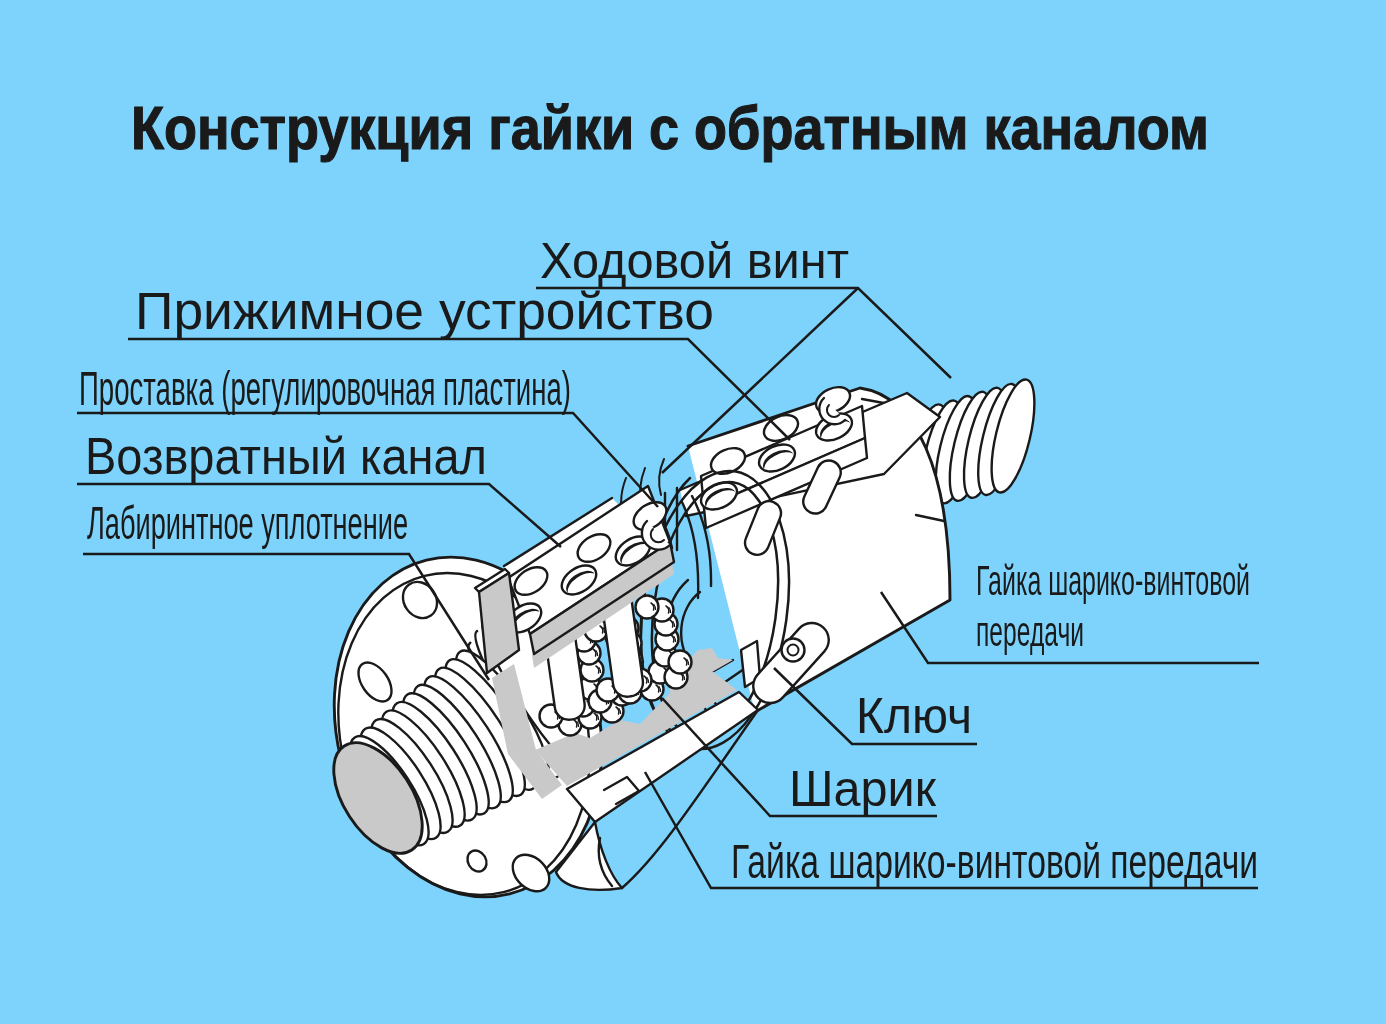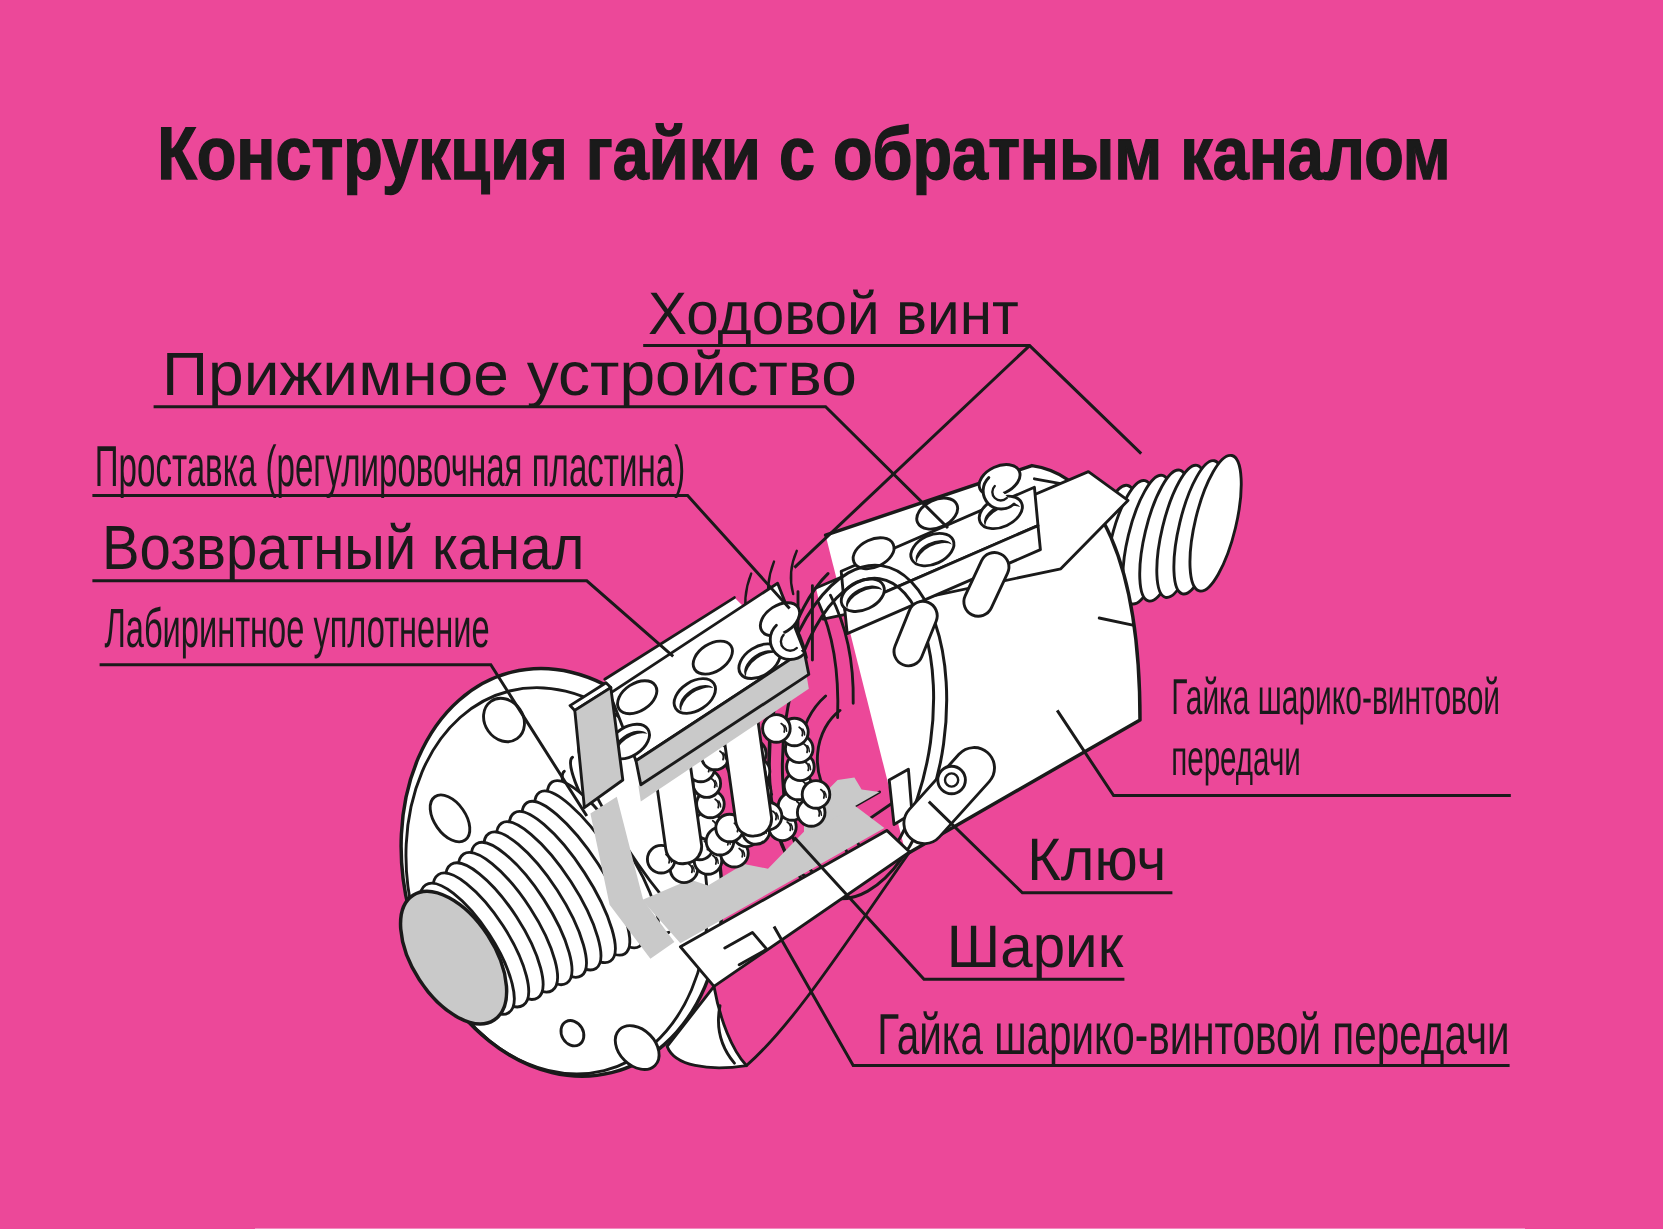--- a/index.html
+++ b/index.html
@@ -1,16 +1,16 @@
 <!DOCTYPE html>
 <html><head>
 <meta charset="utf-8">
 <style>
   html,body{margin:0;padding:0;background:#ffffff;}
-  #page{position:relative;width:1386px;height:1024px;background:#ec4899;overflow:hidden;}
+  #page{position:relative;width:1386px;height:1024px;background:#7dd3fc;overflow:hidden;}
   svg{position:absolute;left:0;top:0;}
   text{font-family:"Liberation Sans",sans-serif;fill:#1a1a1a;}
 </style>
 </head>
 <body>
 <div id="page">
 <svg width="1386" height="1024" viewBox="0 0 1386 1024">
 <defs>
 <g id="ball">
   <circle cx="0" cy="0" r="11.5" fill="#ffffff" stroke="#1a1a1a" stroke-width="2.4"></circle>

